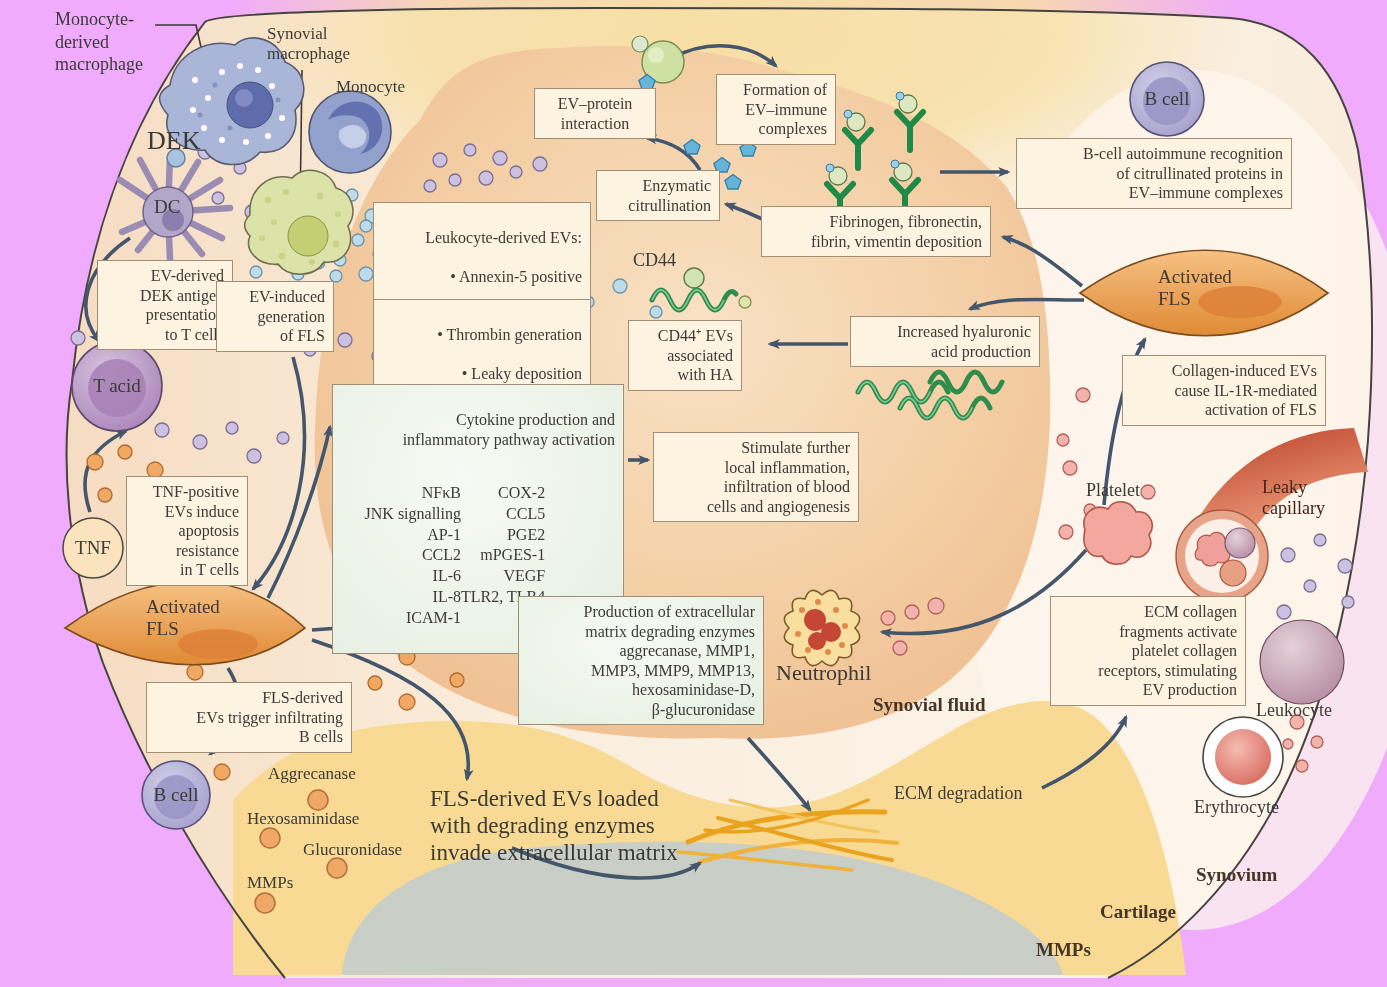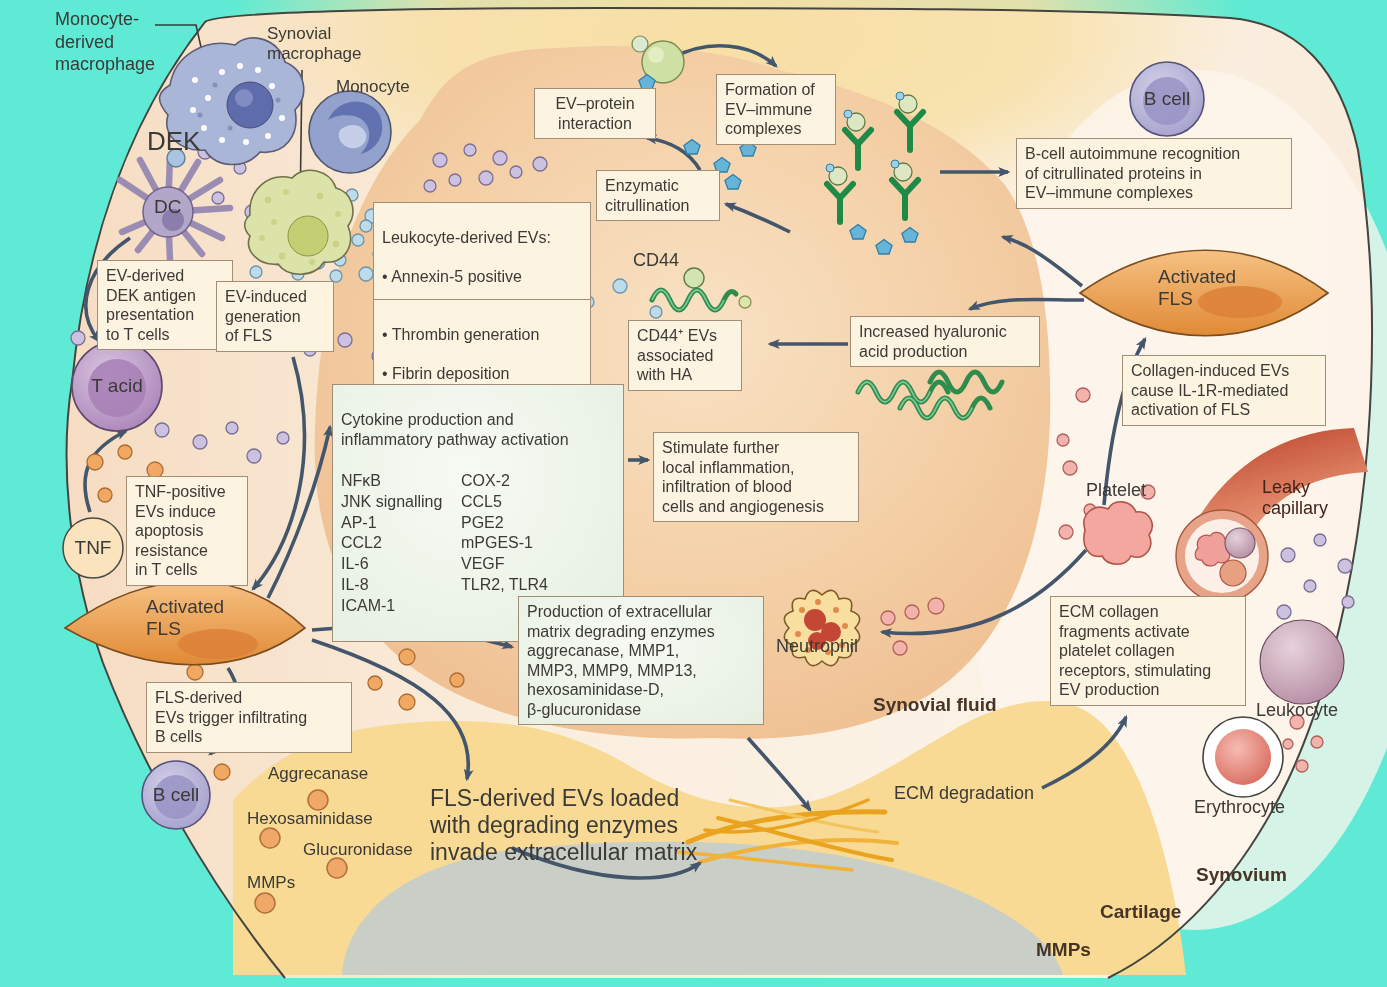--- a/index.html
+++ b/index.html
@@ -1,27 +1,27 @@
 <!DOCTYPE html>
 <html><head>
 <meta charset="utf-8">
 <style>
   html,body{margin:0;padding:0;background:#fff;}
-  .canvas{position:relative;width:1387px;height:987px;background:#5eead4;overflow:hidden;
-          font-family:Liberation Sans, sans-serif;color:#3b3a37;}
+  .canvas{position:relative;width:1387px;height:987px;background:#f0abfc;overflow:hidden;
+          font-family:Liberation Serif, serif;color:#3b3a37;}
   svg.layer{position:absolute;left:0;top:0;}
   .box{position:absolute;background:#fcf3e1;border:1px solid #a08e76;padding:5px 8px;
-       font-size:16px;line-height:1.22;color:#3d3a35;white-space:pre-line;z-index:3;}
+       font-size:16px;line-height:1.22;color:#3d3a35;white-space:pre-line;z-index:3;text-align:right;}
   .green{background:radial-gradient(ellipse at 45% 35%, #f7faf4 0%, #e5efe0 100%);}
   .ctr{text-align:center;}
   .lbl{position:absolute;font-size:17px;line-height:1.18;color:#3b3a37;white-space:pre-line;z-index:3;}
   .cc{transform:translate(-50%,-50%);text-align:right;}
   .rlbl{position:absolute;font-size:19px;font-weight:bold;color:#463527;z-index:3;white-space:pre-line;}
   .cytctitle{font-size:16px;line-height:1.25;white-space:pre-line;}
-  .cytcols{display:flex;margin-top:2px;}
+  .cytcols{display:flex;margin-top:14px;}
   .cytcols span{white-space:pre-line;font-size:16px;line-height:1.3;}
   .cytcols span:first-child{width:120px;}
 </style>
 </head>
 <body>
 
 <div class="canvas">
 
 <svg class="layer" width="1387" height="987" viewBox="0 0 1387 987">
 <defs>
@@ -457,21 +457,21 @@
 <div class="lbl" style="left:303px;top:840px">Glucuronidase</div>
 <div class="lbl" style="left:247px;top:873px">MMPs</div>
 
 <div class="box" style="left:373px;top:202px;width:200px">
   <div>Leukocyte-derived EVs:</div>
   <div>• Annexin-5 positive</div>
   <div>• Tissue-factor positive</div>
 </div>
 <div class="box" style="left:373px;top:299px;width:200px">
   <div>• Thrombin generation</div>
-  <div>• Fibrin deposition</div>
+  <div>• Leaky deposition</div>
   <div>• Hypercoagulation</div>
 </div>
 
 <div class="box green" style="left:332px;top:384px;width:274px">
   <div class="cytctitle">Cytokine production and
 inflammatory pathway activation</div>
   <div class="cytcols">
     <span>NFκB
 JNK signalling
 AP-1
@@ -497,20 +497,22 @@
 <div class="box" style="left:716px;top:74px;width:102px">Formation of
 EV–immune
 complexes</div>
 <div class="box" style="left:596px;top:170px;width:106px">Enzymatic
 citrullination</div>
 <div class="box" style="left:1016px;top:138px;width:258px">B-cell autoimmune recognition
 of citrullinated proteins in
 EV–immune complexes</div>
 <div class="lbl cc" style="left:1167px;top:99px;font-size:19px">B cell</div>
 
+<div class="box" style="left:761px;top:206px;width:212px">Fibrinogen, fibronectin,
+fibrin, vimentin deposition</div>
 <div class="lbl" style="left:633px;top:250px;font-size:18px">CD44</div>
 <div class="box" style="left:628px;top:320px;width:96px">CD44⁺ EVs
 associated
 with HA</div>
 <div class="box" style="left:850px;top:316px;width:172px">Increased hyaluronic
 acid production</div>
 
 <div class="lbl" style="left:1158px;top:266px;font-size:19px">Activated
 FLS</div>
 <div class="box" style="left:1122px;top:355px;width:186px">Collagen-induced EVs
@@ -519,21 +521,21 @@
 <div class="lbl" style="left:1086px;top:480px;font-size:18px">Platelet</div>
 <div class="lbl" style="left:1262px;top:477px;font-size:18px;color:#43231a">Leaky
 capillary</div>
 
 <div class="box green" style="left:518px;top:596px;width:228px">Production of extracellular
 matrix degrading enzymes
 aggrecanase, MMP1,
 MMP3, MMP9, MMP13,
 hexosaminidase-D,
 β-glucuronidase</div>
-<div class="lbl" style="left:776px;top:636px;font-size:18px">Neutrophil</div>
+<div class="lbl" style="left:776px;top:660px;font-size:22px">Neutrophil</div>
 <div class="rlbl" style="left:873px;top:694px">Synovial fluid</div>
 
 <div class="box" style="left:1050px;top:596px;width:178px">ECM collagen
 fragments activate
 platelet collagen
 receptors, stimulating
 EV production</div>
 <div class="lbl" style="left:1256px;top:700px;font-size:18px">Leukocyte</div>
 <div class="lbl" style="left:1194px;top:797px;font-size:18px">Erythrocyte</div>
 

